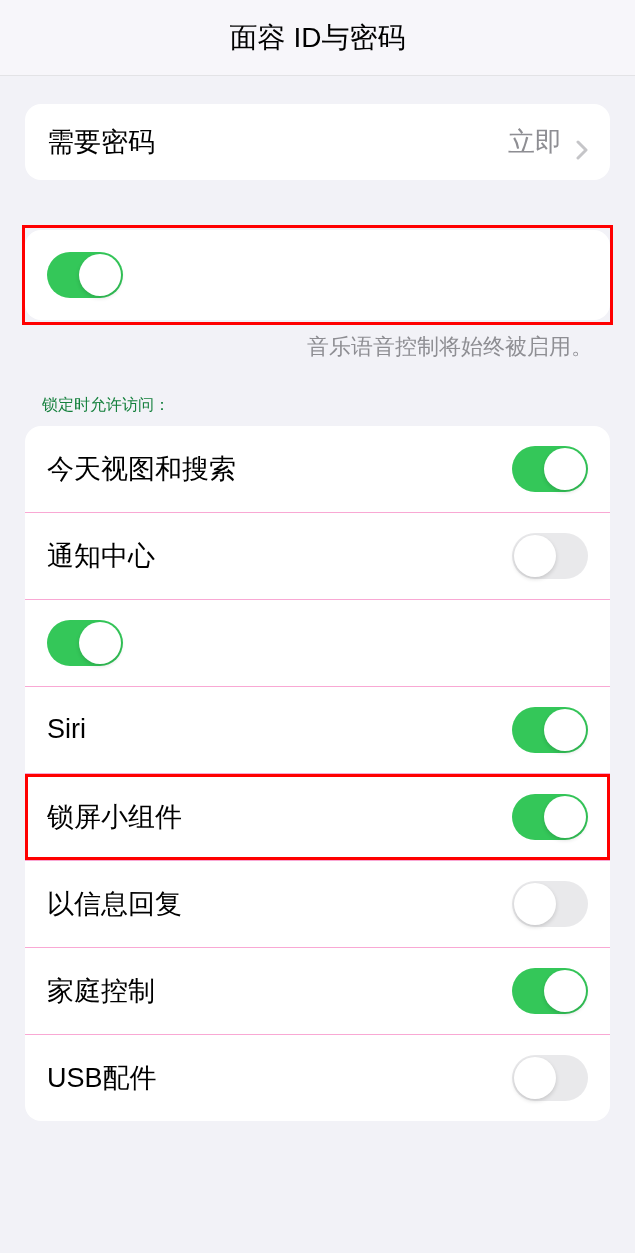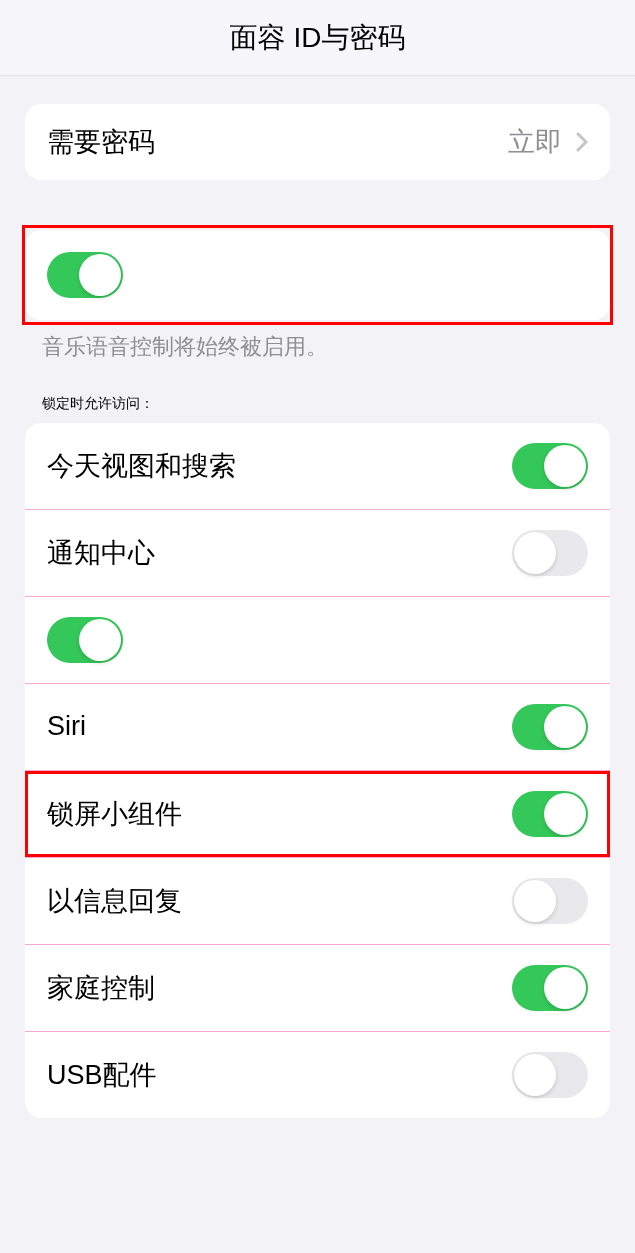--- a/index.html
+++ b/index.html
@@ -71,41 +71,42 @@
     }
     .row:last-child {
       border-bottom: none;
     }
     .row-label {
       font-size: 27px;
       color: #000;
     }
     .row-value {
       display: flex;
-      align-items: center;
+      align-items: flex-end;
       color: #8e8e93;
       font-size: 27px;
     }
     .chevron-right {
       margin-left: 14px;
       width: 12px;
       height: 20px;
     }
     .chevron-right svg {
       display: block;
     }
     .footer-text {
       font-size: 22px;
       color: #8e8e93;
       padding: 12px 42px 0 42px;
       line-height: 1.4;
+      text-align: right;
     }
     .section-header {
-      font-size: 14px;
-      color: #000000;
+      font-size: 16px;
+      color: #15803d;
       padding: 0 42px 10px 42px;
     }
     .toggle {
       width: 76px;
       height: 46px;
       border-radius: 23px;
       position: relative;
       cursor: pointer;
       flex-shrink: 0;
     }

